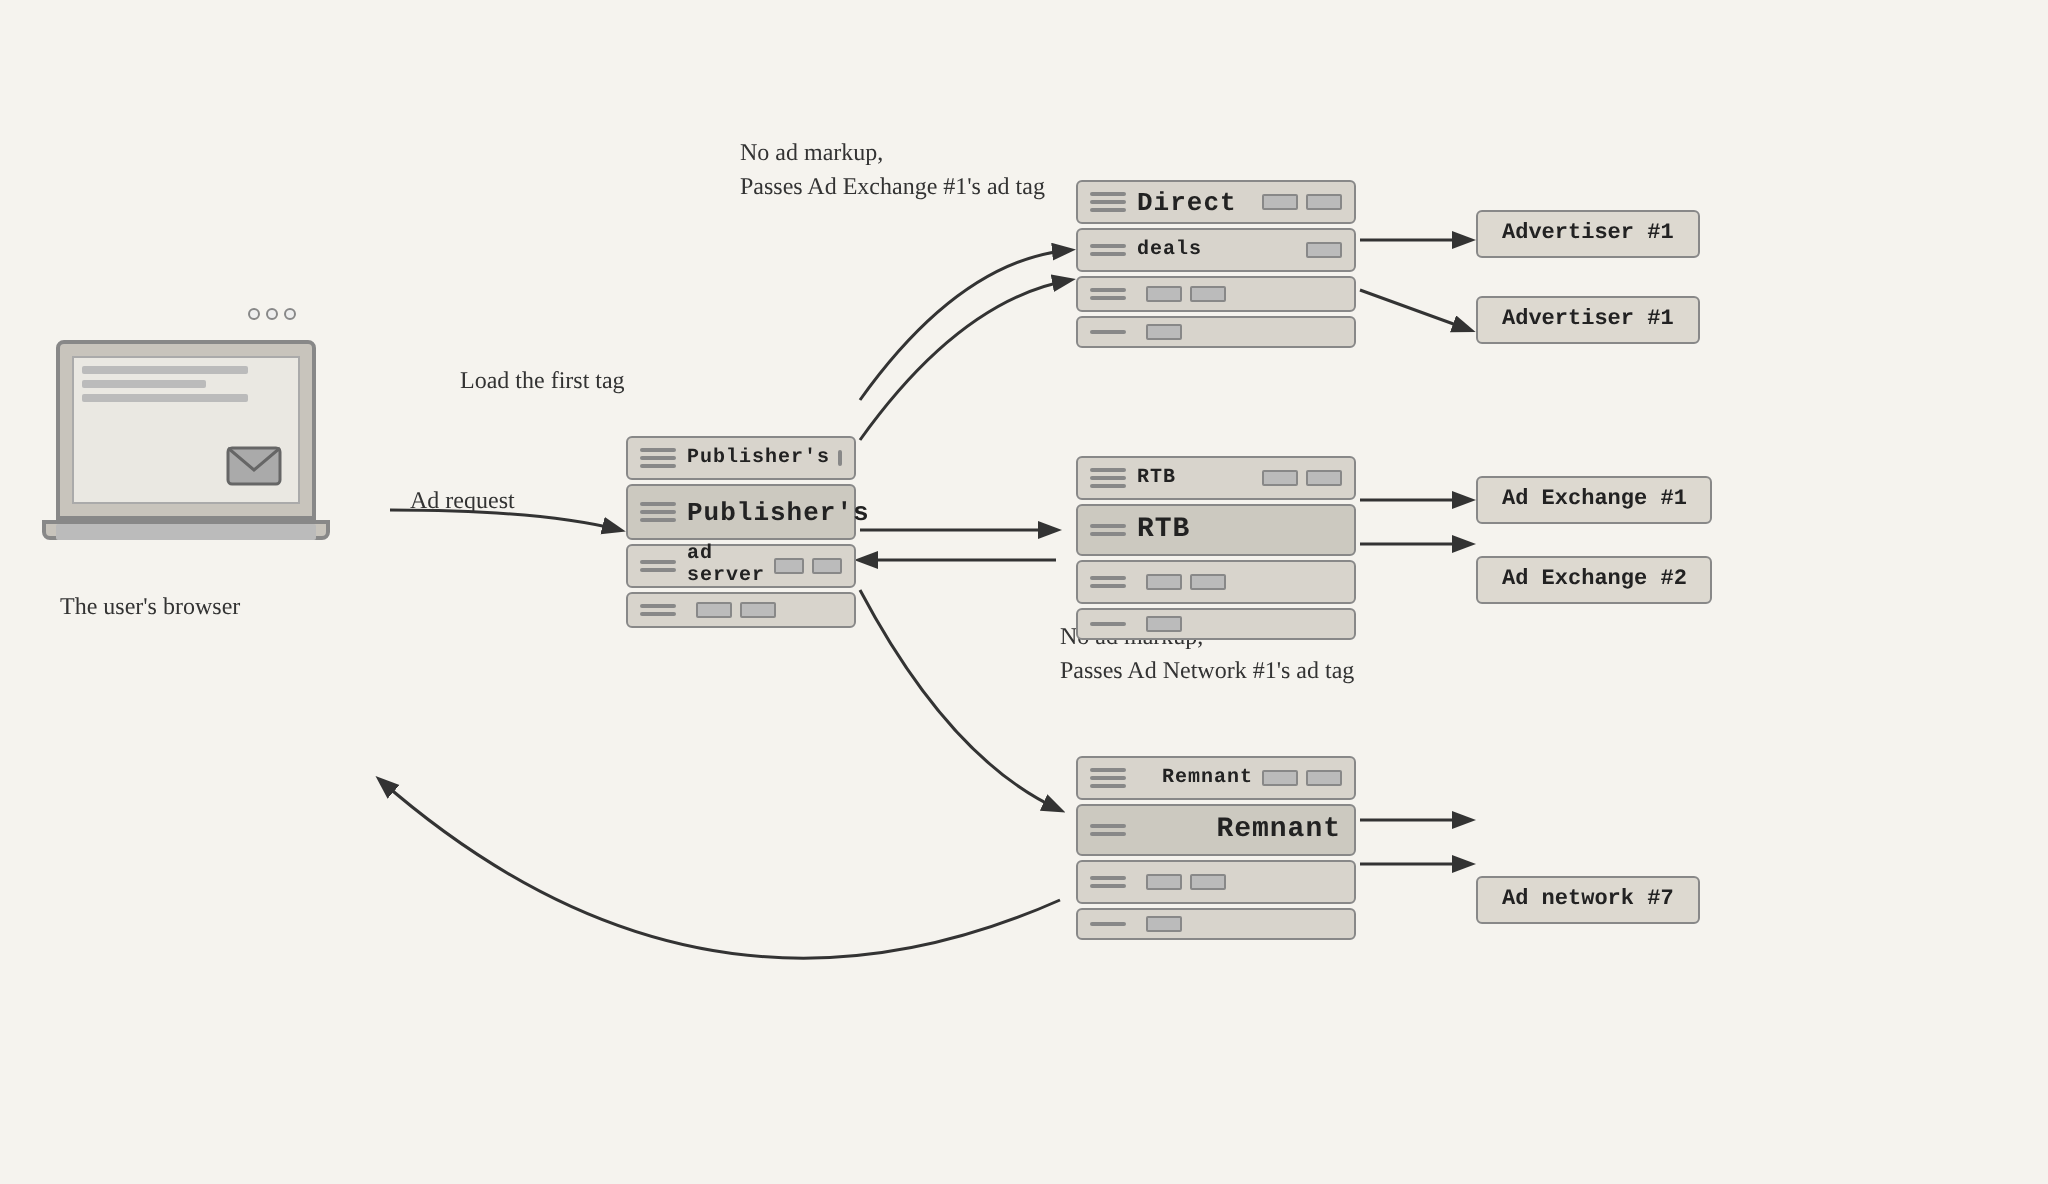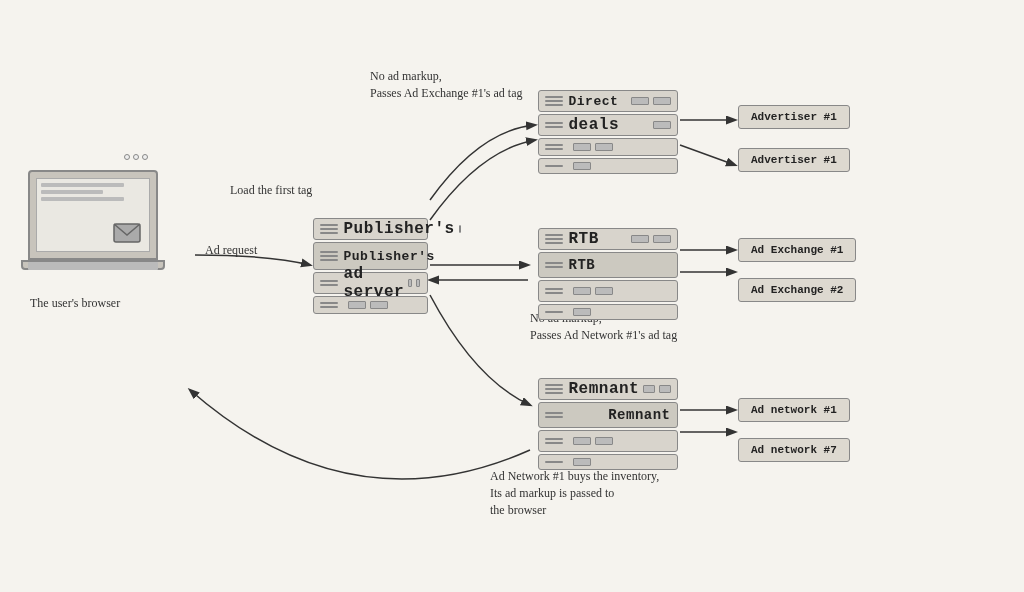--- a/index.html
+++ b/index.html
@@ -54,21 +54,21 @@
     }
 
     .server-unit .vent-line {
       width: 18px;
       height: 2px;
       background: #888;
       border-radius: 1px;
     }
 
     .server-unit .server-label {
-      font-size: 16px;
+      font-size: 10px;
       font-weight: bold;
       letter-spacing: 0.5px;
       color: #222;
       flex: 1;
     }
 
     .server-unit .disk-slot {
       width: 18px;
       height: 8px;
       background: #bbb;
@@ -250,25 +250,20 @@
   <div class="annotation" style="left:370px; top:68px; text-align:left;">
     <span>No ad markup,</span><br>
     <span>Passes Ad Exchange #1's ad tag</span>
   </div>
 
   <div class="annotation" style="left:530px; top:310px; text-align:left;">
     <span>No ad markup,</span><br>
     <span>Passes Ad Network #1's ad tag</span>
   </div>
 
-  <div class="annotation" style="left:490px; top:468px; text-align:left;">
-    <span>Ad Network #1 buys the inventory,</span><br>
-    <span>Its ad markup is passed to</span><br>
-    <span>the browser</span>
-  </div>
 
   <div class="server-stack" style="left:310px; top:218px; width:120px;">
 
     <div class="server-unit" style="width:115px; height:22px;">
       <div class="vents">
           <div class="vent-line"></div>
           <div class="vent-line"></div>
           <div class="vent-line"></div>
         </div>
       <div class="server-label">Publisher's</div>
@@ -414,21 +409,18 @@
   </div>
 
   <div class="advertiser-box" style="left:738px; top:238px;">
     <span>Ad Exchange #1</span>
   </div>
 
   <div class="advertiser-box" style="left:738px; top:278px;">
     <span>Ad Exchange #2</span>
   </div>
 
-  <div class="advertiser-box" style="left:738px; top:398px;">
-    <span>Ad network #1</span>
-  </div>
 
   <div class="advertiser-box" style="left:738px; top:438px;">
     <span>Ad network #7</span>
   </div>
 
 </div>
 
 </body></html>

